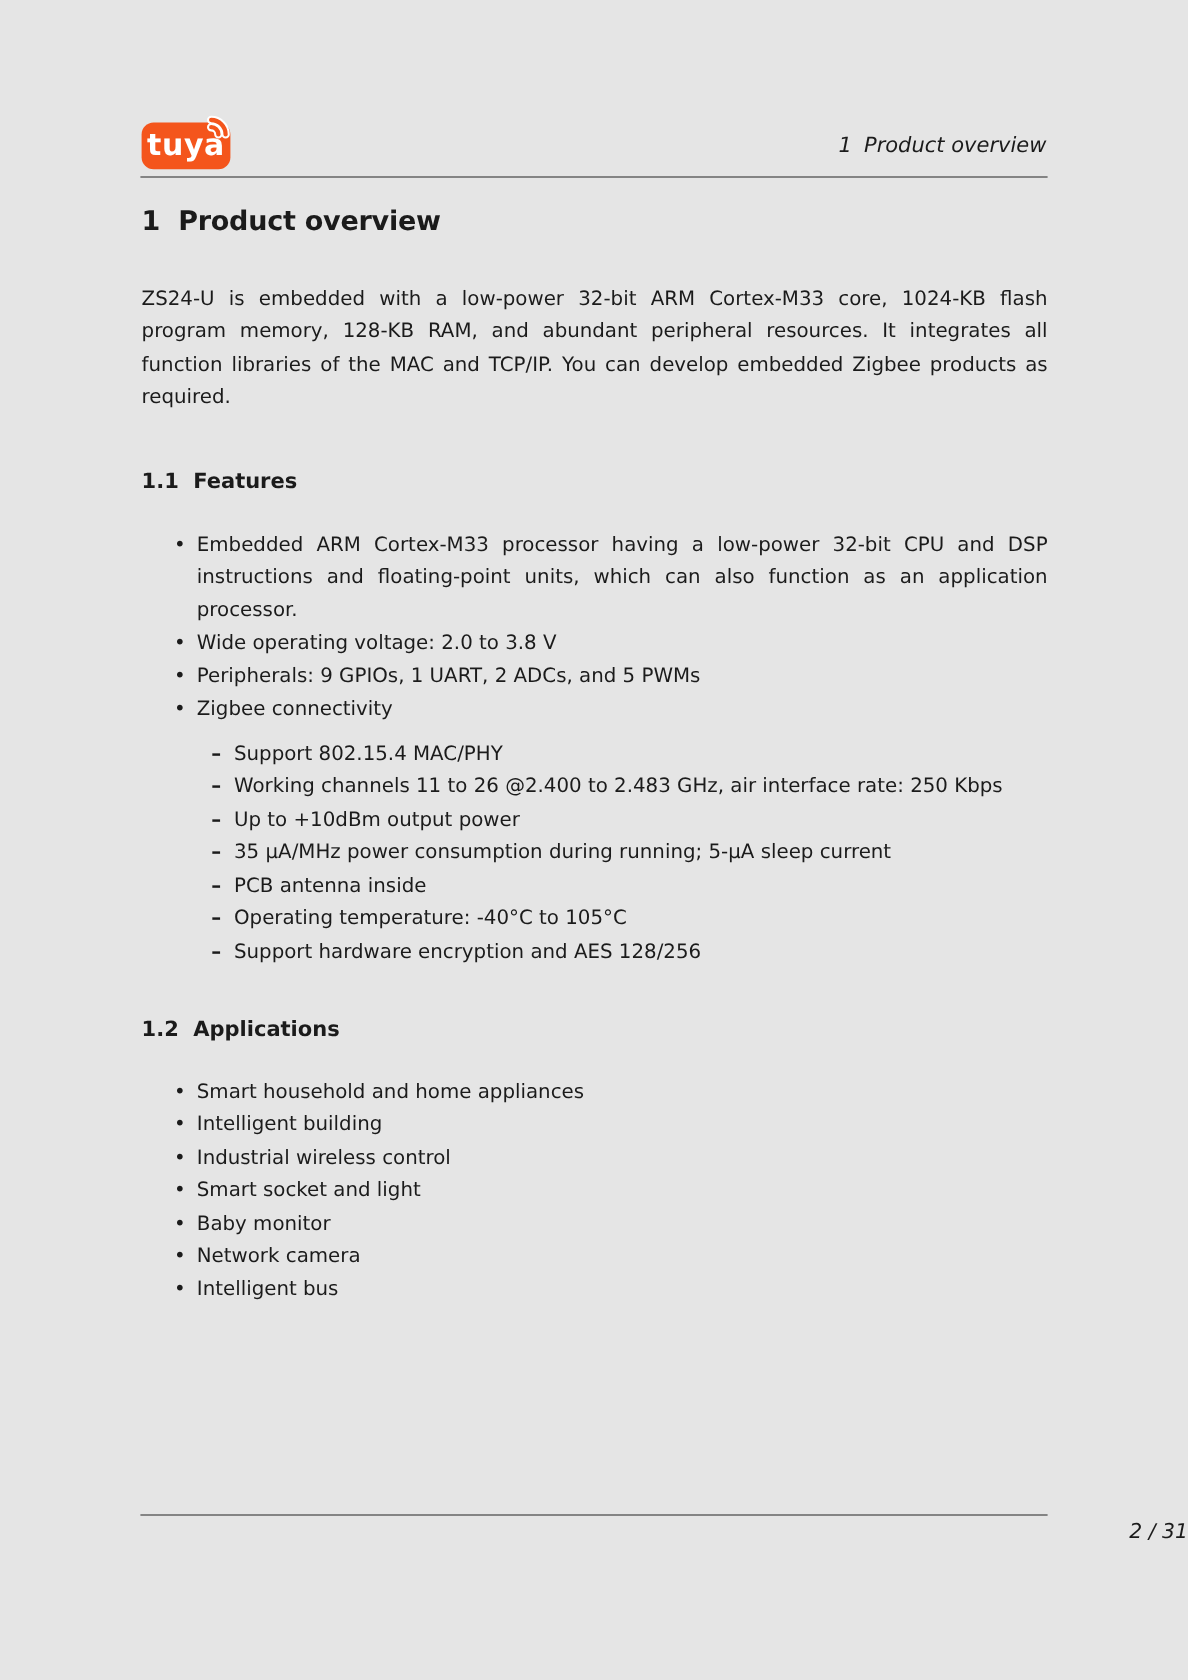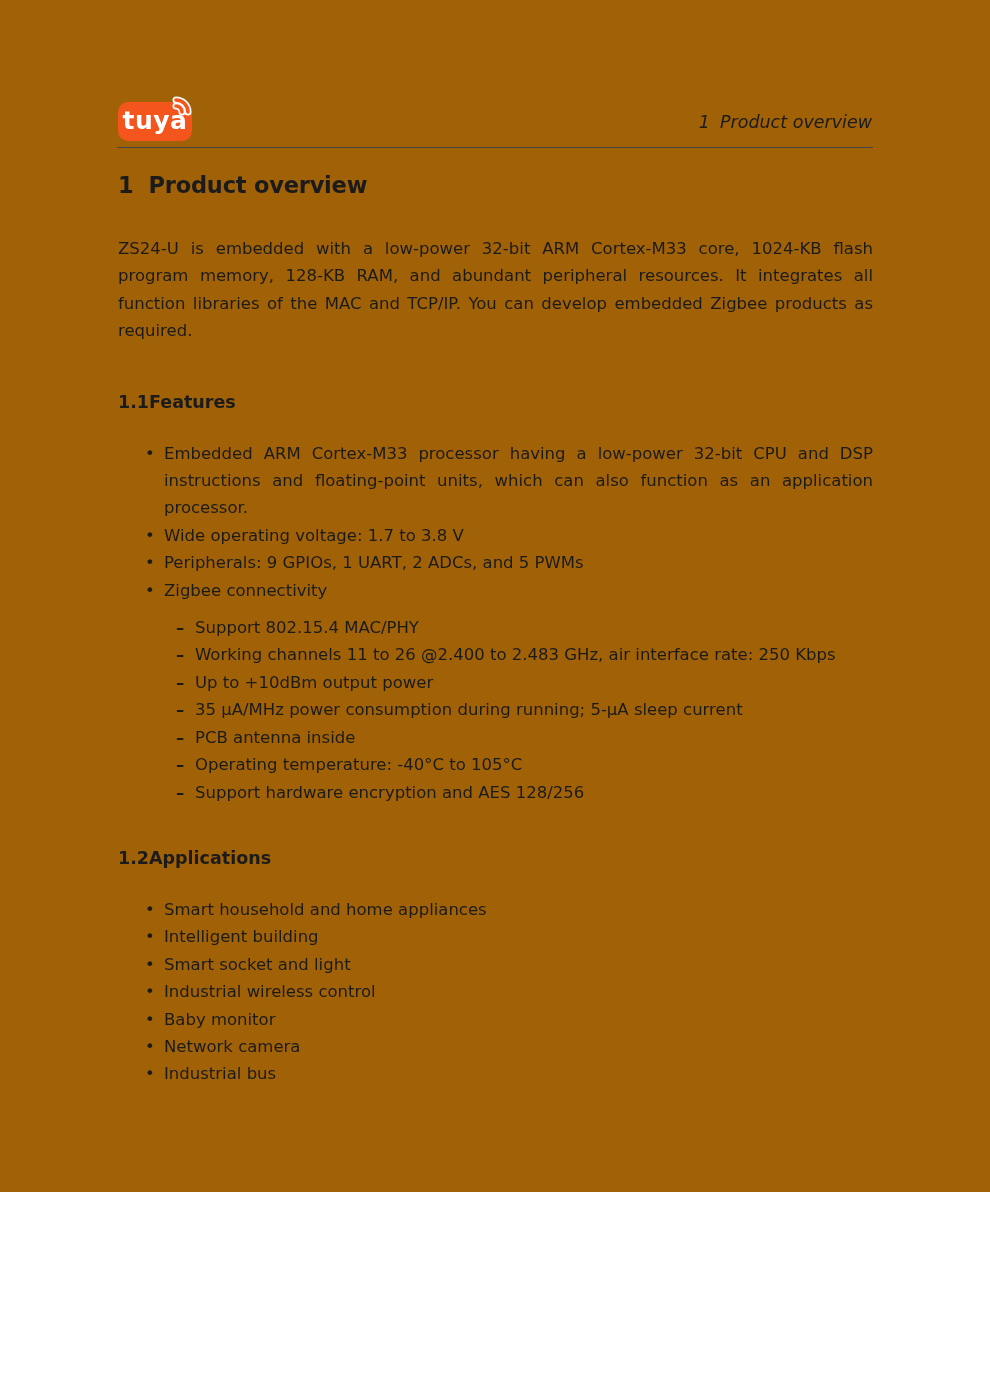--- a/index.html
+++ b/index.html
@@ -1,21 +1,21 @@
 <!DOCTYPE html>
 <html><head>
 <meta charset="utf-8">
 <style>
   * { margin: 0; padding: 0; box-sizing: border-box; }
   html, body { background: #ffffff; }
   .page {
     position: relative;
     width: 990px;
-    height: 1192px;
-    background: #a16207;
+    height: 1400px;
+    background: #e5e5e5;
     font-family: "DejaVu Sans", "Liberation Sans", sans-serif;
     color: #1b1b1b;
     overflow: hidden;
   }
 
   
   .logo {
     position: absolute;
     left: 118px;
     top: 102px;
@@ -79,21 +79,21 @@
     line-height: 27.4px;
     text-align: justify;
   }
   h2 {
     font-size: 17.5px;
     line-height: 24px;
     font-weight: bold;
   }
   .h2-features { margin-top: 45px; }
   .h2-applications { margin-top: 40px; }
-  h2 .sec-num { }
+  h2 .sec-num { margin-right: 12px; }
 
   ul.bullets {
     list-style: none;
     margin-top: 26px;
     font-size: 16.5px;
     line-height: 27.4px;
   }
   ul.bullets > li {
     position: relative;
     padding-left: 46px;
@@ -161,21 +161,21 @@
     </h1>
 
     <p class="intro">ZS24-U is embedded with a low-power 32-bit ARM Cortex-M33 core, 1024-KB flash program memory, 128-KB RAM, and abundant peripheral resources. It integrates all function libraries of the MAC and TCP/IP. You can develop embedded Zigbee products as required.</p>
 
     <h2 class="h2-features">
       <span class="sec-num">1.1</span><span>Features</span>
     </h2>
 
     <ul class="bullets">
       <li>Embedded ARM Cortex-M33 processor having a low-power 32-bit CPU and DSP instructions and floating-point units, which can also function as an application processor.</li>
-      <li>Wide operating voltage: 1.7 to 3.8 V</li>
+      <li>Wide operating voltage: 2.0 to 3.8 V</li>
       <li>Peripherals: 9 GPIOs, 1 UART, 2 ADCs, and 5 PWMs</li>
       <li>
         <span>Zigbee connectivity</span>
         <ul class="sub">
           <li>Support 802.15.4 MAC/PHY</li>
           <li>Working channels 11 to 26 @2.400 to 2.483 GHz, air interface rate: 250 Kbps</li>
           <li>Up to +10dBm output power</li>
           <li>35 μA/MHz power consumption during running; 5-μA sleep current</li>
           <li>PCB antenna inside</li>
           <li>Operating temperature: -40°C to 105°C</li>
@@ -184,25 +184,25 @@
       </li>
     </ul>
 
     <h2 class="h2-applications">
       <span class="sec-num">1.2</span><span>Applications</span>
     </h2>
 
     <ul class="bullets">
       <li>Smart household and home appliances</li>
       <li>Intelligent building</li>
+      <li>Industrial wireless control</li>
       <li>Smart socket and light</li>
-      <li>Industrial wireless control</li>
       <li>Baby monitor</li>
       <li>Network camera</li>
-      <li>Industrial bus</li>
+      <li>Intelligent bus</li>
     </ul>
 
   </div>
 
   <div class="rule footer-rule"></div>
   <div class="page-number">2 / 31</div>
 
 </div>
 
 </body></html>

